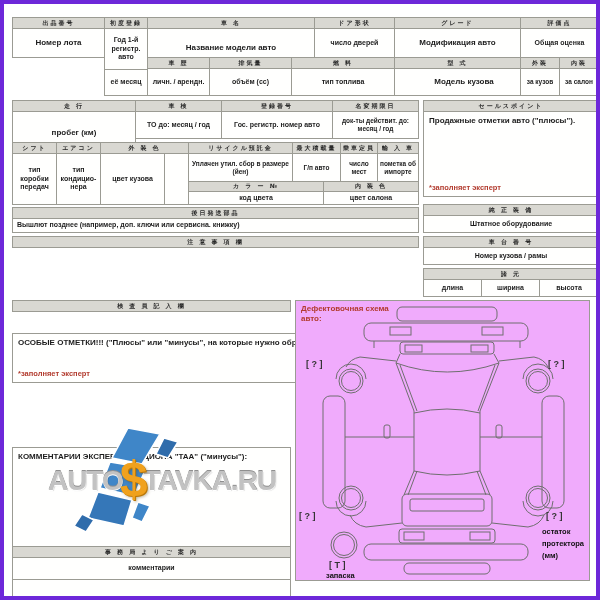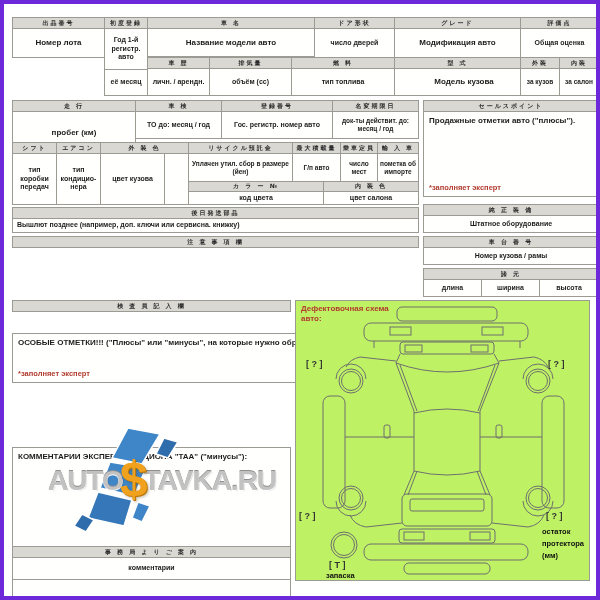--- a/index.html
+++ b/index.html
@@ -13,21 +13,21 @@
        font-size:6px;font-weight:bold;color:#2a2a2a;letter-spacing:2px;white-space:nowrap;
        overflow:hidden;font-family:"DejaVu Sans",sans-serif;}
   .s7{font-size:7px;}
   .s65{font-size:6.5px;}
   .left{justify-content:flex-start;text-align:left;padding-left:4px;}
   .note{position:absolute;left:5px;bottom:4px;font-size:7.5px;font-weight:bold;color:#b23b2e;}
   .rel{position:relative;}
   .lbl-abs{position:absolute;left:5px;top:4px;right:4px;text-align:left;}
   .footer-text{position:absolute;left:10px;top:581px;font-size:8px;color:#2a2a2a;}
   .diagram-panel{position:absolute;left:291px;top:296px;width:295px;height:281px;
-                 border:1px solid #9b9b93;box-sizing:border-box;background:#bef264;}
+                 border:1px solid #9b9b93;box-sizing:border-box;background:#f0abfc;}
   .diagram-title{position:absolute;left:5px;top:3px;width:108px;font-size:8px;font-weight:bold;
                  color:#b23b2e;text-align:left;line-height:1.25;}
   .dsvg{position:absolute;left:0;top:0;}
   .wm{position:absolute;left:24px;top:420px;width:268px;height:112px;z-index:5;pointer-events:none;}
   .wm-text{position:absolute;left:0;top:28px;width:100%;display:flex;align-items:center;
            justify-content:center;font-weight:900;font-size:28px;letter-spacing:-1px;
            color:#c2c2c2;text-shadow:0 1px 0 #ffffff,0 -1px 0 #8f8f8f,1px 1px 1px rgba(0,0,0,.15);}
   .wm-dollar{font-size:50px;color:#f0a11d;margin:0 -3px;position:relative;top:-2px;
              text-shadow:1px 1px 0 #b97708,2px 2px 3px rgba(90,60,0,.35);}
 </style>
@@ -37,21 +37,21 @@
 <div class="sheet">
 
   <div class="hdr" style="left:8px;top:13px;width:93px;height:12px;">出品番号</div>
   <div class="cell" style="left:8px;top:24px;width:93px;height:30px;">Номер лота</div>
 
   <div class="hdr" style="left:100px;top:13px;width:44px;height:12px;">初度登録</div>
   <div class="cell s7" style="left:100px;top:24px;width:44px;height:42px;">Год 1-й регистр. авто</div>
   <div class="cell s7" style="left:100px;top:65px;width:44px;height:27px;">её месяц</div>
 
   <div class="hdr" style="left:143px;top:13px;width:168px;height:12px;">車 名</div>
-  <div class="cell" style="left:143px;top:24px;width:168px;height:29px;">Название модели авто</div>
+  <div class="cell" style="left:143px;top:24px;width:168px;height:40px;">Название модели авто</div>
   <div class="hdr" style="left:143px;top:53px;width:63px;height:12px;">車 歴</div>
   <div class="cell s7" style="left:143px;top:64px;width:63px;height:28px;">личн. / арендн.</div>
   <div class="hdr" style="left:205px;top:53px;width:83px;height:12px;">排気量</div>
   <div class="cell s7" style="left:205px;top:64px;width:83px;height:28px;">объём (cc)</div>
 
   <div class="hdr" style="left:310px;top:13px;width:81px;height:12px;">ドア形状</div>
   <div class="cell s7" style="left:310px;top:24px;width:81px;height:30px;">число дверей</div>
   <div class="hdr" style="left:287px;top:53px;width:104px;height:12px;">燃 料</div>
   <div class="cell s7" style="left:287px;top:64px;width:104px;height:28px;">тип топлива</div>
 

